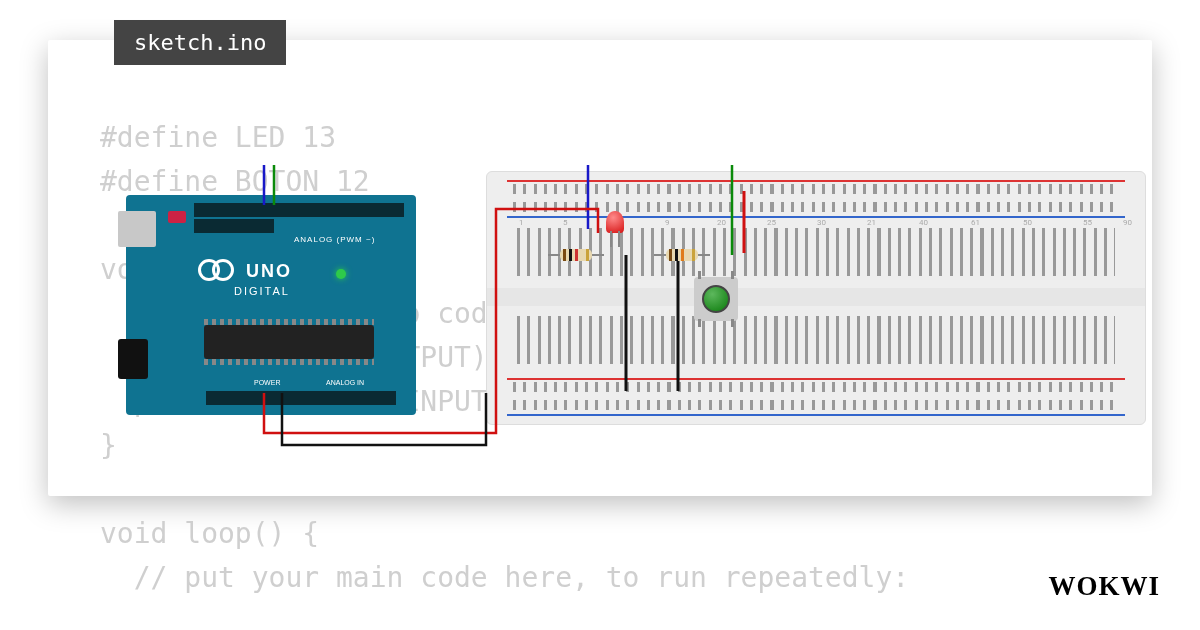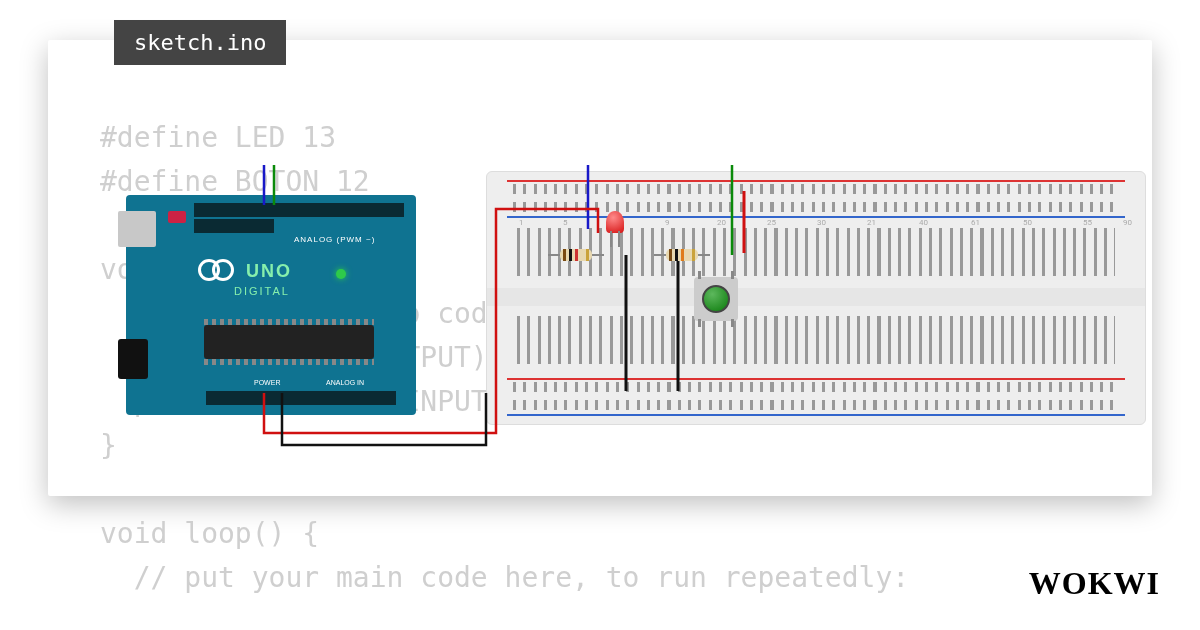--- a/index.html
+++ b/index.html
@@ -59,21 +59,21 @@
   }
   .arduino .usb { position:absolute; left:-8px; top:16px; width:38px; height:36px; background:#c8c8c8; border-radius:2px; }
   .arduino .power { position:absolute; left:-8px; top:144px; width:30px; height:40px; background:#111; border-radius:3px; }
   .arduino .reset { position:absolute; left:42px; top:16px; width:18px; height:12px; background:#c24; border-radius:2px; }
   .arduino .header-top { position:absolute; left:68px; top:8px; width:210px; height:14px; background:#0a2a33; }
   .arduino .header-top2 { position:absolute; left:68px; top:24px; width:80px; height:14px; background:#0a2a33; }
   .arduino .header-bot { position:absolute; left:80px; top:196px; width:190px; height:14px; background:#0a2a33; }
   .arduino .chip { position:absolute; left:78px; top:130px; width:170px; height:34px; background:#222; border-radius:3px; }
   .arduino .chip::before,.arduino .chip::after{content:"";position:absolute;left:0;right:0;height:6px;background:repeating-linear-gradient(90deg,#888 0 4px,transparent 4px 8px);}
   .arduino .chip::before{top:-6px;} .arduino .chip::after{bottom:-6px;}
-  .arduino .txt { position:absolute; color:#86efac; font-size:8px; font-family: sans-serif; }
+  .arduino .txt { position:absolute; color:#ffffff; font-size:8px; font-family: sans-serif; }
   .arduino .uno { left:120px; top:66px; font-size:18px; font-weight:bold; letter-spacing:2px; }
   .arduino .brand { left:108px; top:90px; font-size:11px; letter-spacing:2px; }
   .arduino .logo { position:absolute; left:72px; top:64px; width:40px; height:20px; }
   .arduino .logo::before,.arduino .logo::after{content:"";position:absolute;width:16px;height:16px;border:3px solid #fff;border-radius:50%;top:0;}
   .arduino .logo::before{left:0;} .arduino .logo::after{left:14px;}
   .arduino .ledon{position:absolute;left:210px;top:74px;width:10px;height:10px;background:#2eca4a;border-radius:50%;box-shadow:0 0 6px #2eca4a;}
   .arduino .digital-lbl{position:absolute;left:168px;top:40px;color:#fff;font-size:8px;letter-spacing:1px;}
   .arduino .analog-lbl{position:absolute;left:200px;top:184px;color:#fff;font-size:7px;}
   .arduino .power-lbl{position:absolute;left:128px;top:184px;color:#fff;font-size:7px;}
 
@@ -107,21 +107,21 @@
   .resistor .band{position:absolute;top:0;bottom:0;width:3px;}
   
   .pushbutton{position:absolute;width:44px;height:44px;z-index:7;}
   .pushbutton .base{width:44px;height:44px;background:#ccc;border-radius:4px;position:relative;}
   .pushbutton .cap{position:absolute;left:8px;top:8px;width:28px;height:28px;background:radial-gradient(circle at 35% 30%,#5db85d,#0a7a0a);border-radius:50%;border:2px solid #444;}
   .pushbutton .pin{position:absolute;width:3px;height:8px;background:#888;}
   
   .brand-logo{
     position:absolute;right:40px;bottom:28px;
     font-family: "Comic Sans MS", cursive;
-    font-size:32px;font-weight:bold;letter-spacing:1px;
+    font-size:27px;font-weight:bold;letter-spacing:1px;
     z-index:20;
   }
 </style>
 </head>
 <body>
 
 <div class="card">
 
   <div class="code-bg">#define LED 13
 #define BOTON 12

